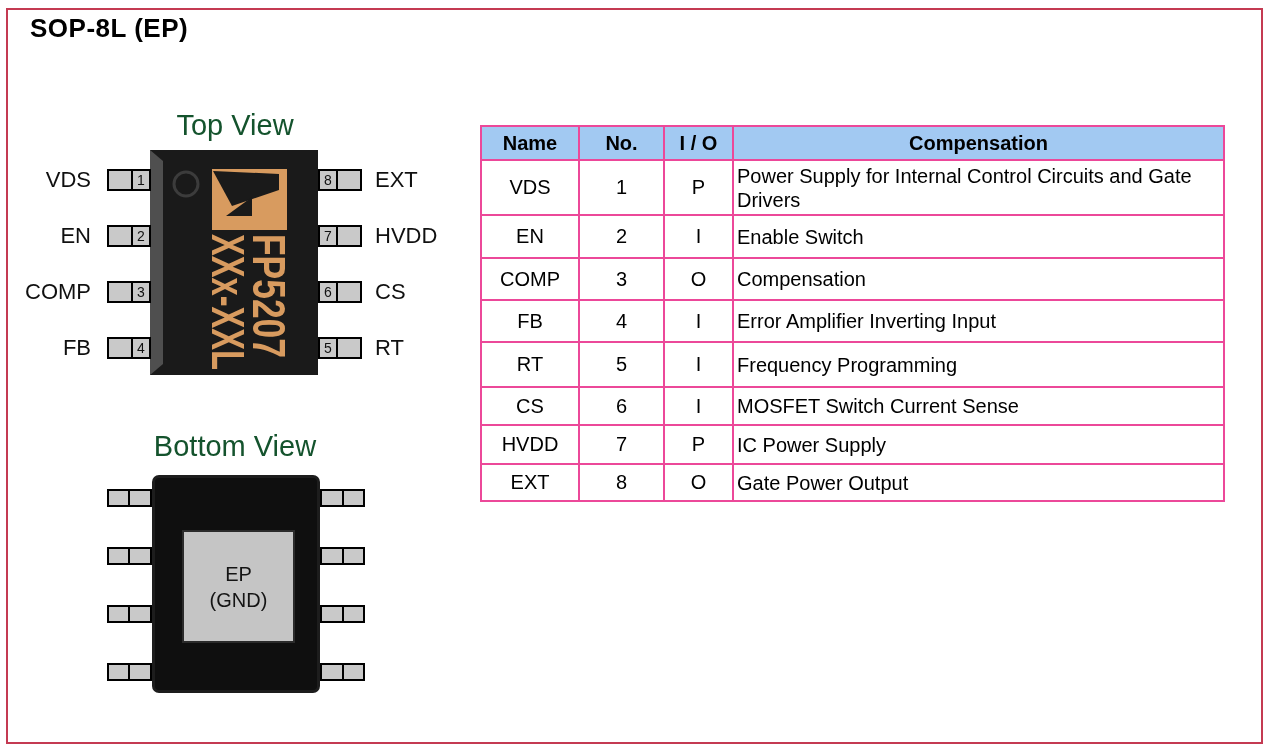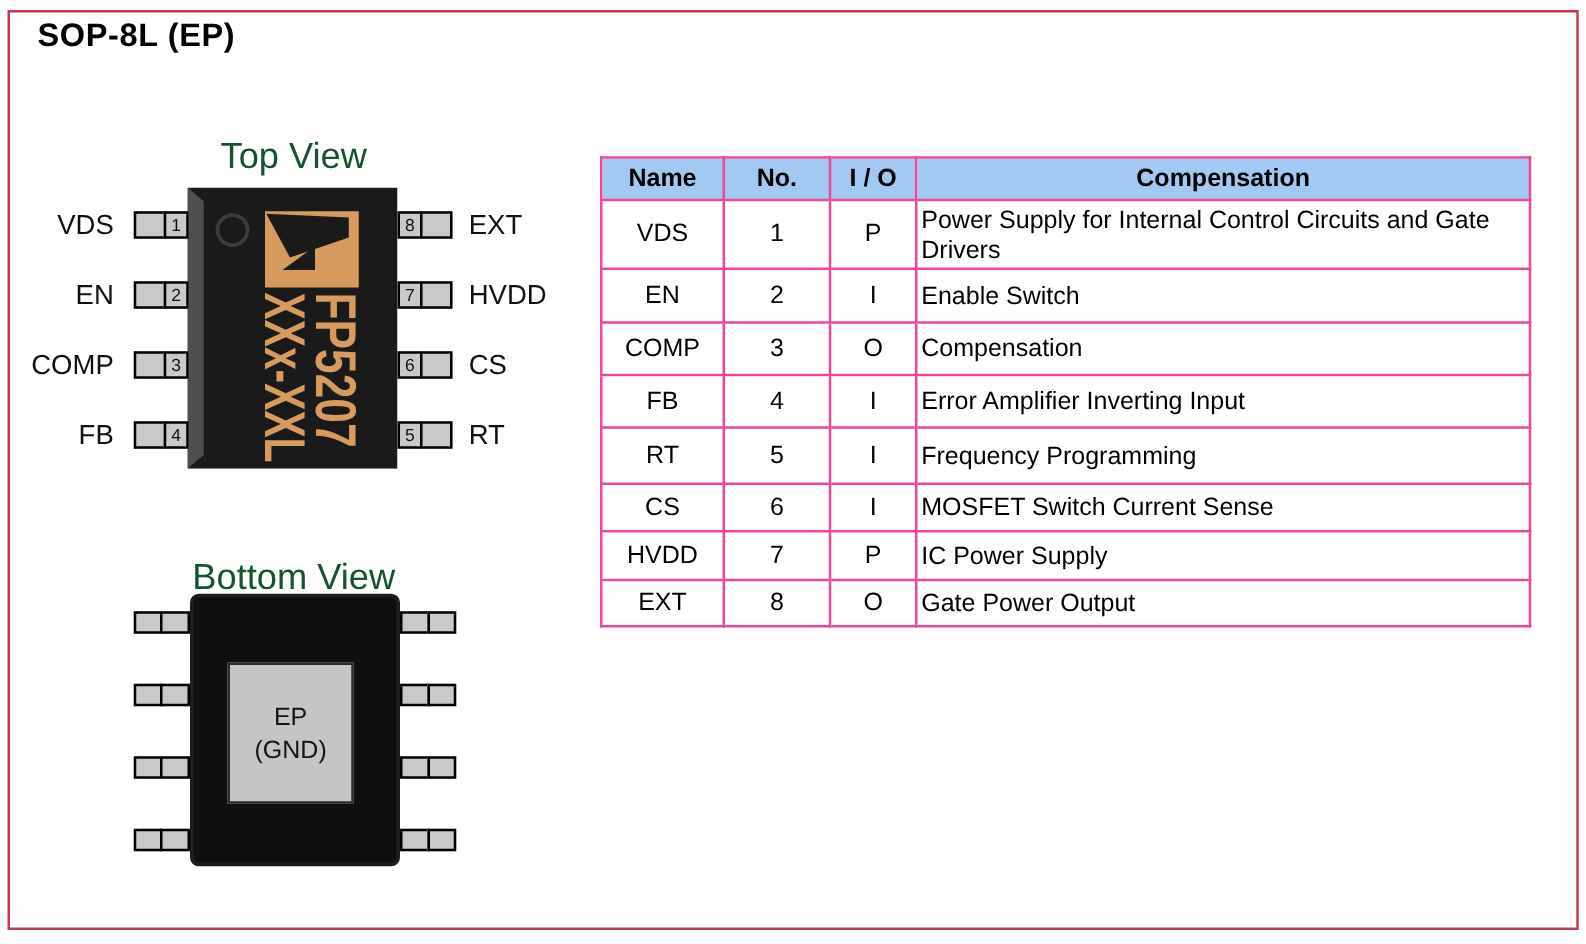--- a/index.html
+++ b/index.html
@@ -6,21 +6,21 @@
   .page{
     position:relative;width:1269px;height:755px;background:#ffffff;overflow:hidden;
     font-family:"Liberation Sans","DejaVu Sans",sans-serif;color:#000;
   }
   .frame{position:absolute;left:6px;top:8px;width:1257px;height:736px;
          border:2px solid var(--page-border);box-sizing:border-box;}
   .page-title{position:absolute;left:30px;top:13px;font-size:26px;font-weight:bold;letter-spacing:.5px;}
 
   .view-heading{position:absolute;font-size:29px;color:#14532d;}
   #tv-heading{left:120px;top:109px;width:230px;text-align:center;}
-  #bv-heading{left:105px;top:430px;width:260px;text-align:center;margin-top:16px;}
+  #bv-heading{left:105px;top:430px;width:260px;text-align:center;}
 
   
   #tv-chip{position:absolute;left:150px;top:150px;}
   .marking{font-family:"Liberation Sans","DejaVu Sans",sans-serif;font-weight:bold;font-size:46px;}
 
   
   #tv-left,#tv-right{position:absolute;top:169px;}
   #tv-left{left:8px;}
   #tv-right{left:318px;}
   .pin-row{display:flex;align-items:center;height:22px;margin-bottom:34px;}
@@ -29,21 +29,21 @@
   #tv-right .pin-label{margin-left:13px;}
   .pin-lead{box-sizing:border-box;width:26px;height:22px;background:var(--pin-fill);border:2px solid #000;flex:none;}
   .pin-numbox{box-sizing:border-box;width:20px;height:22px;background:var(--pin-fill);border:2px solid #000;
               font-size:14px;display:flex;align-items:center;justify-content:center;flex:none;color:#111;}
   #tv-left .pin-numbox{margin-left:-2px;}
   #tv-right .pin-numbox{margin-right:-2px;}
 
   
   .bv-body{position:absolute;left:152px;top:475px;width:168px;height:218px;box-sizing:border-box;
            background:#0f0f0f;border:3px solid #1d1d1d;border-radius:7px;z-index:2;}
-  .ep-pad{position:absolute;left:27px;top:52px;width:101px;height:113px;box-sizing:border-box;
+  .ep-pad{position:absolute;left:27px;top:52px;width:113px;height:113px;box-sizing:border-box;
           background:var(--pad-fill);border:2px solid #2b2b2b;display:flex;flex-direction:column;
           align-items:center;justify-content:center;font-size:20px;line-height:26px;color:#141414;}
   #bv-left,#bv-right{position:absolute;top:489px;z-index:1;}
   #bv-left{left:107px;}
   #bv-right{left:320px;}
   #bv-right .bpin-row{flex-direction:row-reverse;}
   .bpin-row{display:flex;height:18px;margin-bottom:40px;}
   .bv-lead{box-sizing:border-box;width:23px;height:18px;background:var(--pin-fill);border:2px solid #000;flex:none;}
   .bv-inner{box-sizing:border-box;width:24px;height:18px;background:var(--pin-fill);border:2px solid #000;flex:none;}
   #bv-left .bv-inner{margin-left:-2px;}

